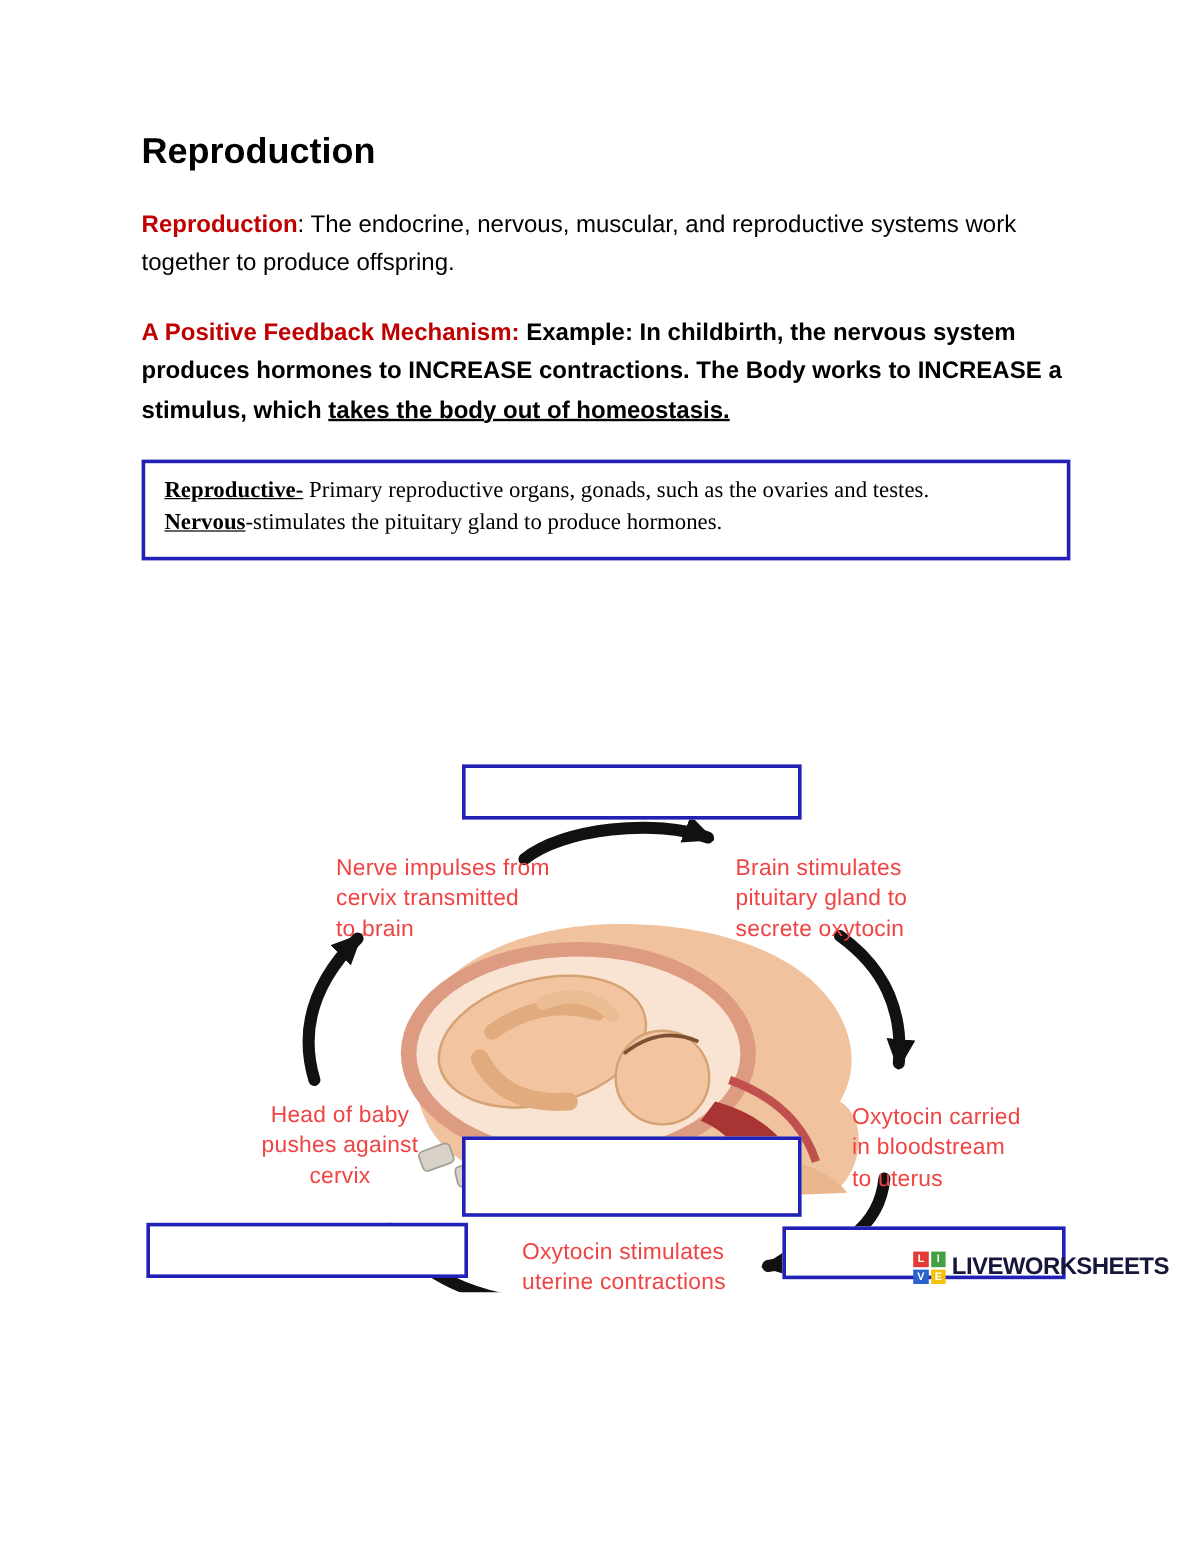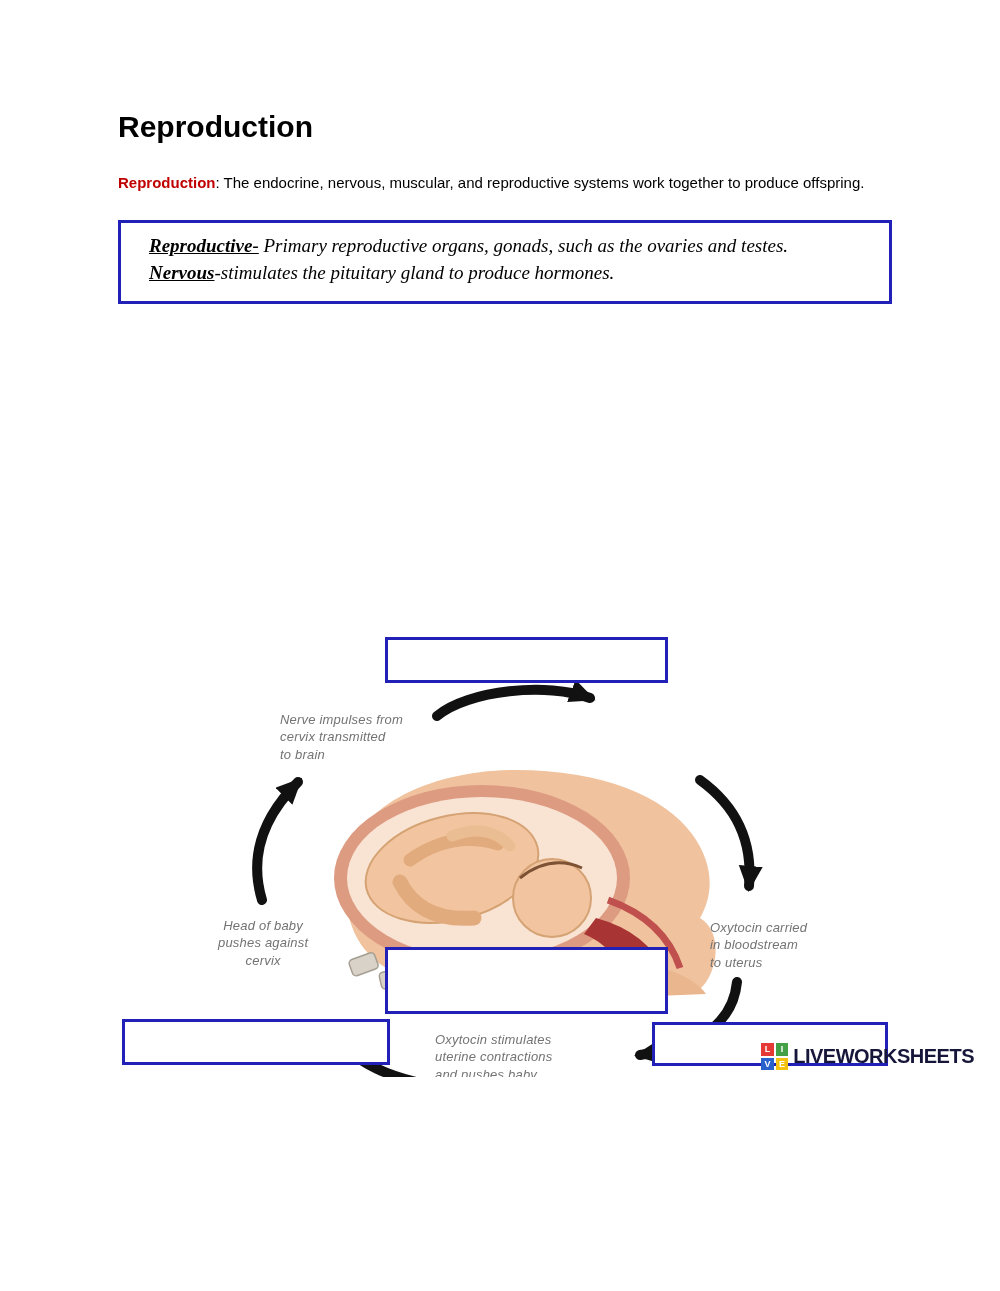--- a/index.html
+++ b/index.html
@@ -3,40 +3,40 @@
 <meta charset="utf-8">
 <style>
   * { box-sizing: border-box; }
   html,body { margin:0; padding:0; background:#fff; }
   .page {
     position:relative; width:1000px; height:1077px; background:#ffffff;
     font-family:"Liberation Sans","DejaVu Sans",sans-serif; color:#000; overflow:hidden;
   }
   .content { position:absolute; left:118px; top:110px; width:774px; }
   .title { font-size:30px; font-weight:bold; margin:0 0 27px 0; }
-  .para { font-size:15px; line-height:1.62; margin:0 0 25px 0; }
+  .para { font-size:20px; line-height:1.62; margin:0 0 25px 0; }
   .bold { font-weight:bold; }
   .red { color:#C00000; }
   .u { text-decoration:underline; }
   .gap-top { margin-top:16px; }
   .defs-box {
-    border:3px solid #2121b8; padding:10px 16px 14px 28px; margin-top:2px;
-    font-family:"Liberation Serif","DejaVu Serif",serif; font-size:19px; line-height:1.42;font-style:italic;
+    border:3px solid #2121b8; padding:10px 16px 14px 16px; margin-top:2px;
+    font-family:"Liberation Serif","DejaVu Serif",serif; font-size:19px; line-height:1.42;
   }
   .def-term { font-weight:bold; text-decoration:underline; }
 
   .diagram { position:absolute; left:0; top:630px; width:1000px; height:566px; }
   .diagram svg { position:absolute; left:0; top:0; }
   .blank {
     position:absolute; border:3px solid #2121b8; background:#fff;
     font-family:inherit; font-size:16px; padding:2px 6px;
   }
   .dlabel {
-    position:absolute; font-size:13px; line-height:1.33; letter-spacing:.2px;
-    color:#737373; white-space:pre-line;font-style:italic;
+    position:absolute; font-size:19px; line-height:1.33; letter-spacing:.2px;
+    color:#ef4444; white-space:pre-line;
   }
   .vmark {
     position:absolute; left:121px; top:1080px; width:7px; height:60px; opacity:.65;
     background:repeating-linear-gradient(180deg,#555 0 2px,transparent 2px 4px);
   }
   .brand { position:absolute; right:26px; bottom:7px; display:flex; align-items:center; gap:5px; }
   .lw-grid {
     width:27px; height:27px; display:grid; gap:2px;
     grid-template-columns:1fr 1fr; grid-template-rows:1fr 1fr;
   }
@@ -49,20 +49,21 @@
 </head>
 <body>
 
 <div class="page">
 
   <div class="content">
     <h1 class="title">Reproduction</h1>
 
     <p class="para"><span class="red bold">Reproduction</span><span>: The endocrine, nervous, muscular, and reproductive systems work together to produce offspring.</span></p>
 
+    <p class="para bold"><span class="red">A Positive Feedback Mechanism:</span><span> Example: In childbirth, the nervous system produces hormones to INCREASE contractions. The Body works to INCREASE a stimulus, which </span><span class="u">takes the body out of homeostasis.</span></p>
 
 
     <div class="defs-box">
       <div class="def-line"><span class="def-term">Reproductive-</span><span> Primary reproductive organs, gonads, such as the ovaries and testes.</span></div>
       <div class="def-line"><span class="def-term">Nervous</span><span>-stimulates the pituitary gland to produce hormones.</span></div>
     </div>
   </div>
 
   <div class="diagram">
     <svg width="1000" height="566" viewBox="0 0 1000 566">
@@ -105,20 +106,23 @@
     </svg>
 
     <input class="blank" style="left: 385px; top: 7px; width: 283px; height: 46px;" value="">
     <input class="blank" style="left: 385px; top: 317px; width: 283px; height: 67px;" value="">
     <input class="blank" style="left: 122px; top: 389px; width: 268px; height: 46px;" value="">
     <input class="blank" style="left: 652px; top: 392px; width: 236px; height: 44px;" value="">
 
     <div class="dlabel" style="left:280px; top:81px;">Nerve impulses from
 cervix transmitted
 to brain</div>
+    <div class="dlabel" style="left:613px; top:81px;">Brain stimulates
+pituitary gland to
+secrete oxytocin</div>
     <div class="dlabel" style="left:710px; top:289px;">Oxytocin carried
 in bloodstream
 to uterus</div>
     <div class="dlabel" style="left:218px; top:287px;text-align:center;">Head of baby
 pushes against
 cervix</div>
     <div class="dlabel" style="left:435px; top:401px;">Oxytocin stimulates
 uterine contractions
 and pushes baby
 towards cervix</div>

